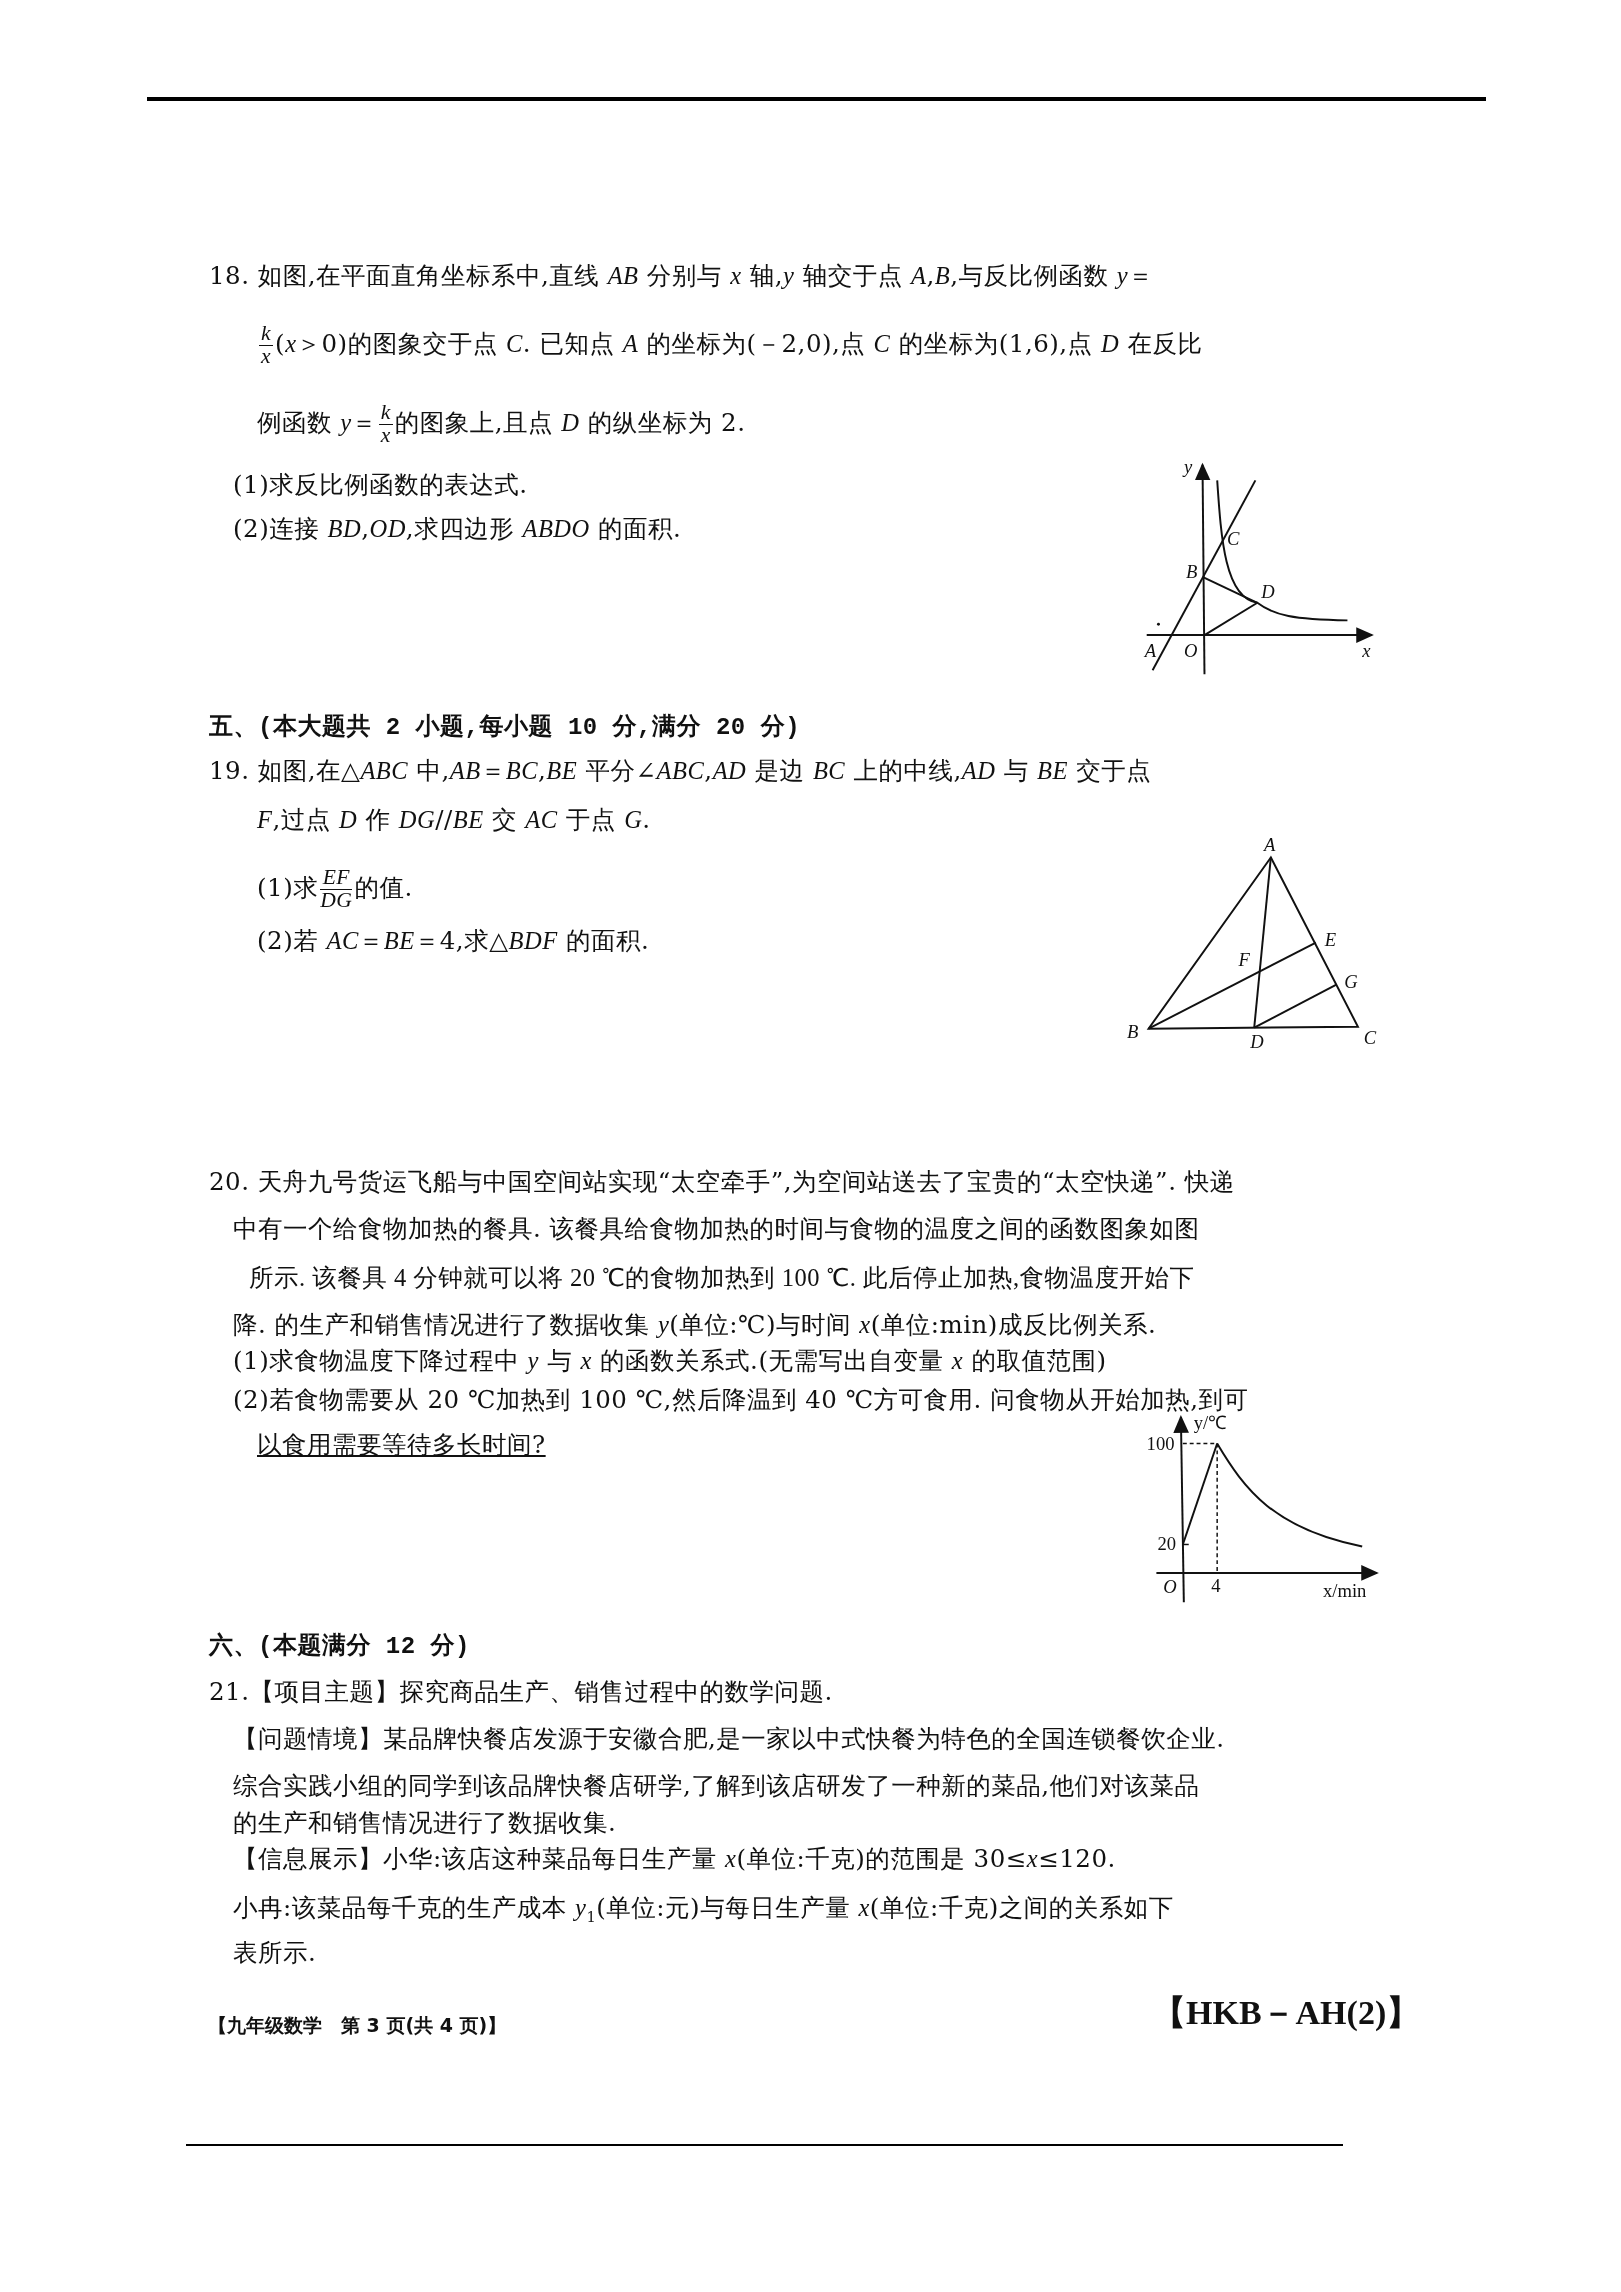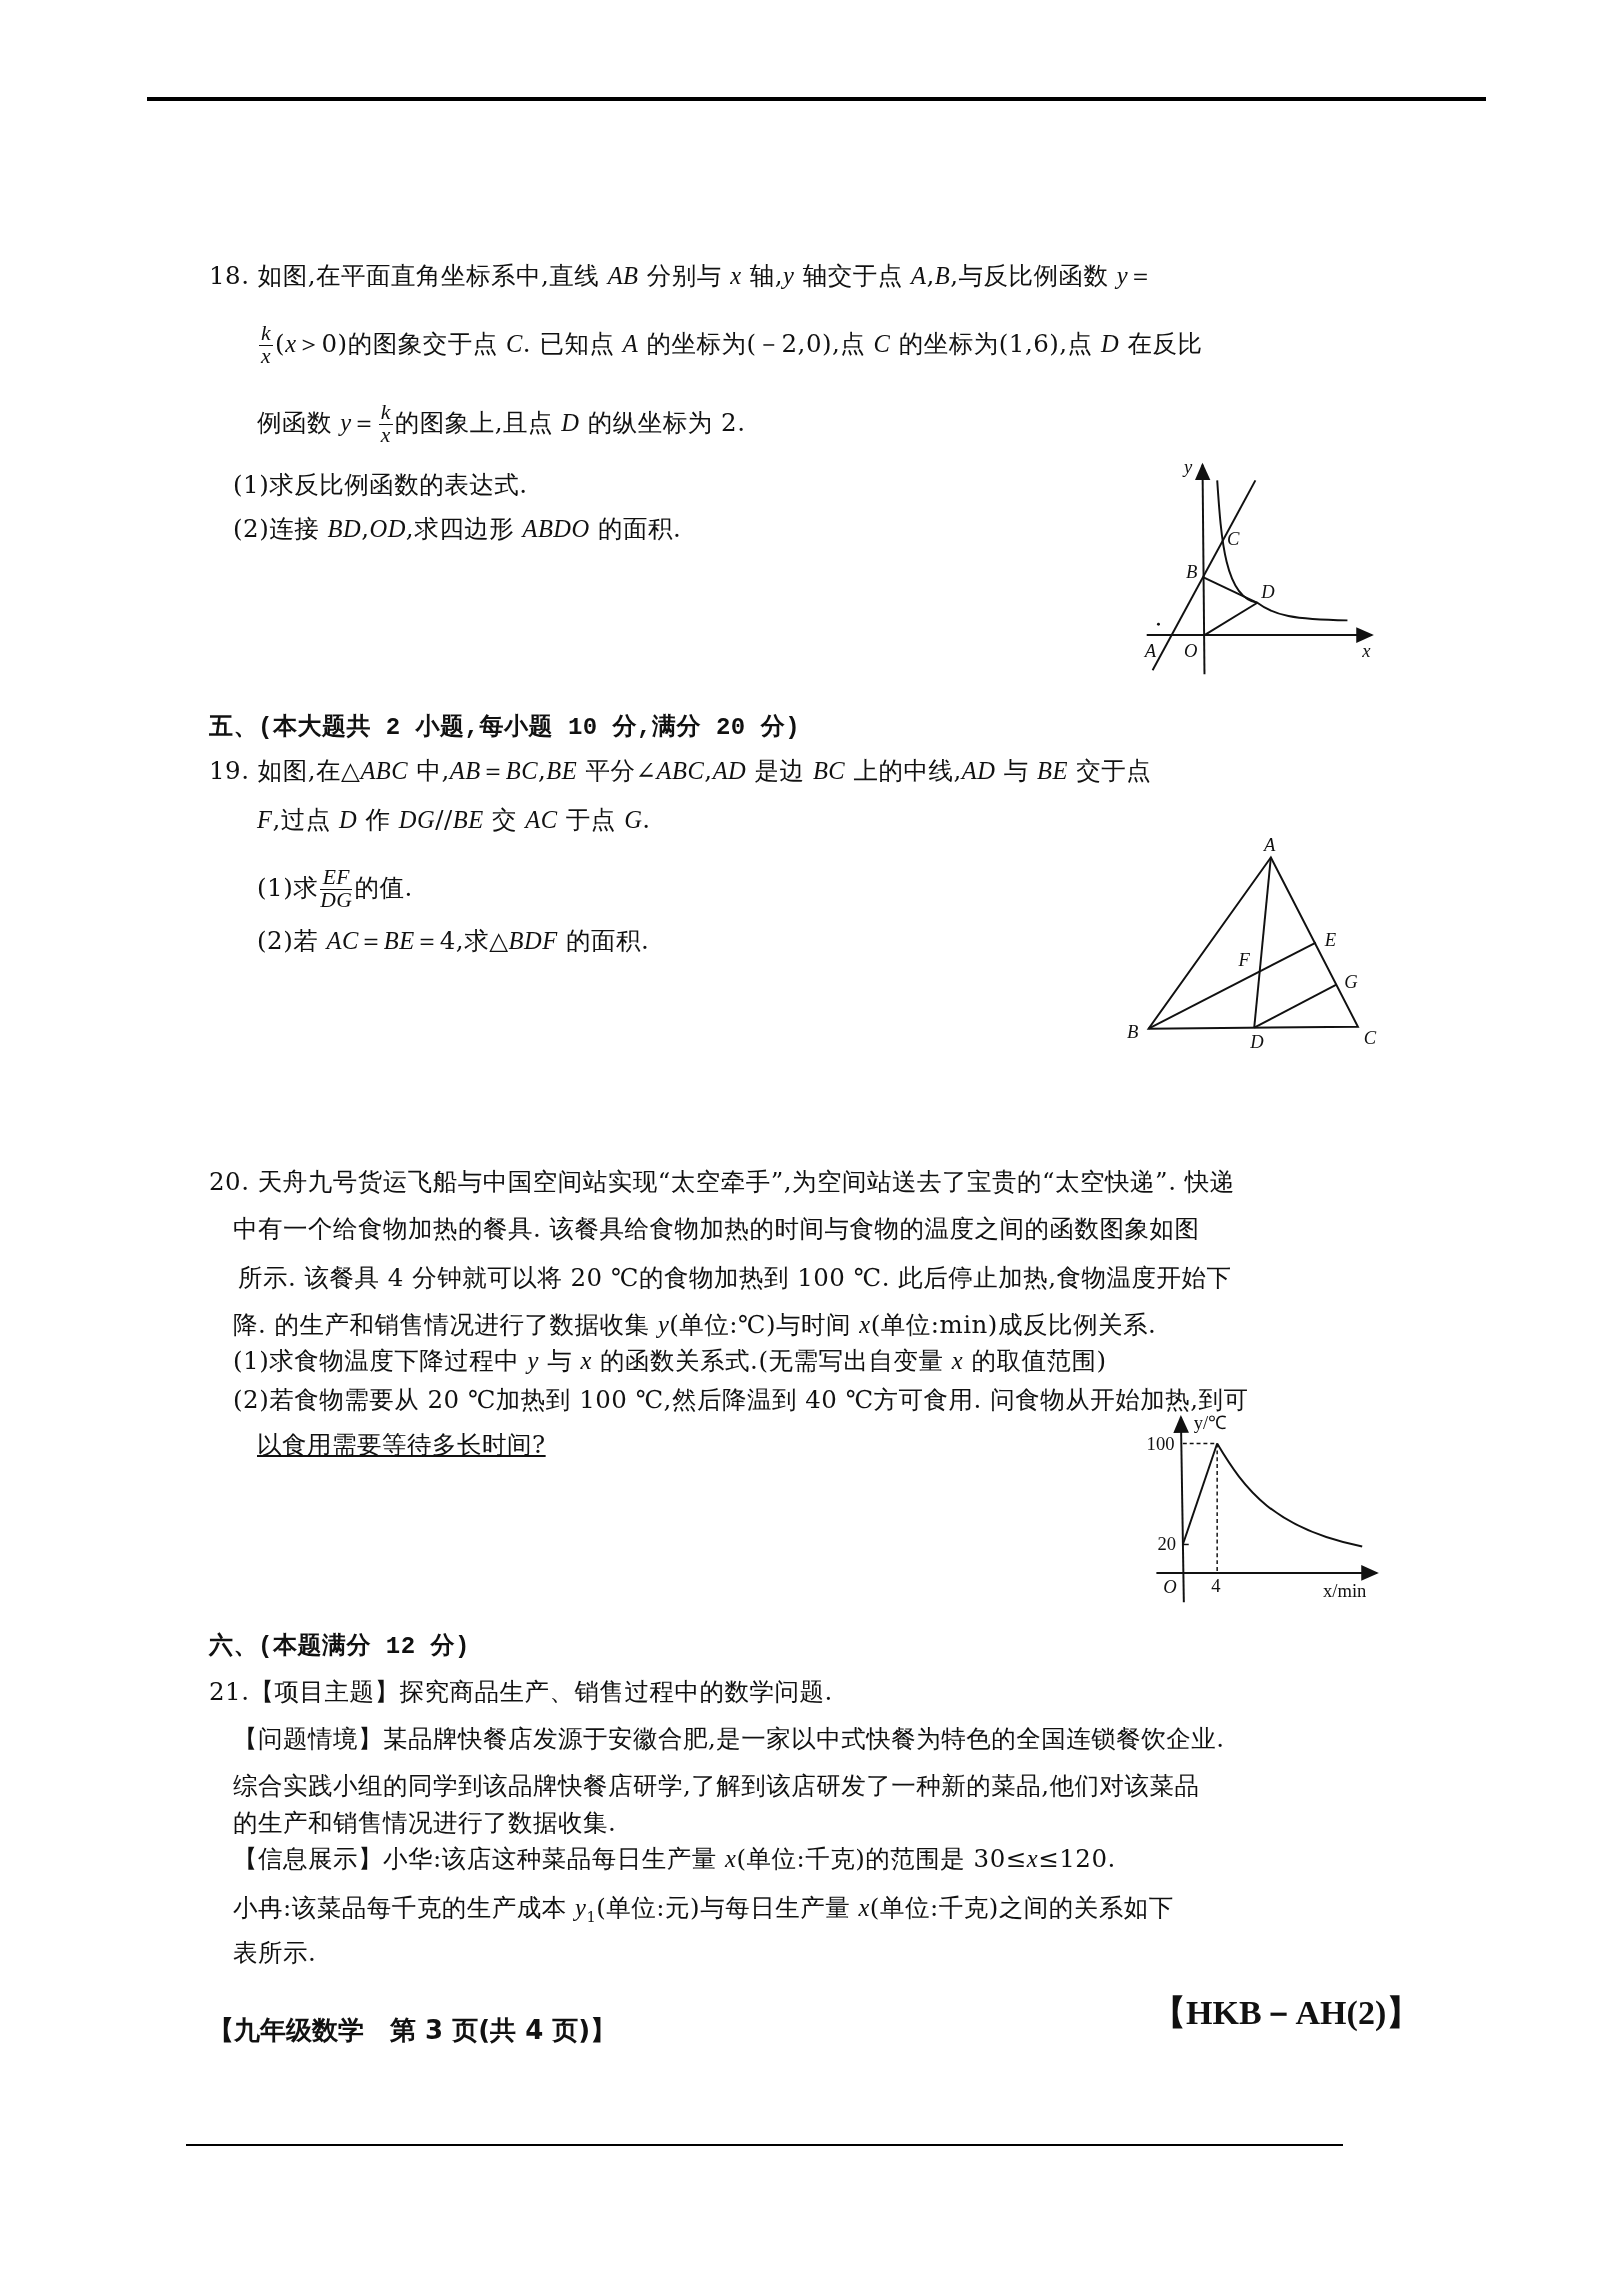--- a/index.html
+++ b/index.html
@@ -10,21 +10,21 @@
   .line { position:absolute; font-size:24.5px; line-height:31px; white-space:nowrap; letter-spacing:0.5px; }
   .sec { font-weight:bold; font-family:Liberation Mono, monospace; font-size:24px; }
   i, .m { font-style:italic; font-family:"Liberation Serif", serif; }
   .frac { display:inline-block; vertical-align:middle; text-align:center; font-style:italic;
           font-family:"Liberation Serif", serif; line-height:21.6px; margin:0 2px; }
   .frac .n { display:block; border-bottom:1.5px solid #111; padding:0 2px; font-size:21.6px; }
   .frac .d { display:block; font-size:21.6px; }
   .fig { position:absolute; }
   .fig svg text { font-family:"Liberation Serif", serif; font-style:italic; font-size:19px; fill:#111; }
   .fig svg text.up { font-style:normal; }
-  .footer-l { position:absolute; left:208px; top:2013px; font-size:26px; font-weight:bold;
+  .footer-l { position:absolute; left:208px; top:2013px; font-size:19px; font-weight:bold;
               font-family:"DejaVu Sans", "Liberation Sans", sans-serif; }
   .footer-r { position:absolute; left:1152px; top:1990px; font-size:34px; font-weight:bold;
               font-family:"Liberation Serif", serif; }
 </style>
 </head>
 <body>
 
 <div class="rule-top"></div>
 
 <div>
@@ -102,21 +102,21 @@
       <text x="212" y="115">E</text>
       <text x="124" y="136">F</text>
       <text x="232" y="158">G</text>
     </svg>
   </div>
 </div>
 
 <div>
   <div class="line" style="left:209px;top:1166px;">20. 天舟九号货运飞船与中国空间站实现“太空牵手”,为空间站送去了宝贵的“太空快递”. 快递</div>
   <div class="line" style="left:233px;top:1213px;">中有一个给食物加热的餐具. 该餐具给食物加热的时间与食物的温度之间的函数图象如图</div>
-  <div class="line" style="left:238px;top:1262px;">所示. 该餐具 4 分钟就可以将 20 ℃的食物加热到 100 ℃. 此后停止加热,食物温度开始下</div>
+  <div class="line" style="left:249px;top:1262px;font-family:Liberation Serif, serif;">所示. 该餐具 4 分钟就可以将 20 ℃的食物加热到 100 ℃. 此后停止加热,食物温度开始下</div>
   <div class="line" style="left:233px;top:1309px;">
     <span>降. 的生产和销售情况进行了数据收集 </span><i>y</i><span>(单位:℃)与时间 </span><i>x</i><span>(单位:min)成反比例关系.</span>
   </div>
   <div class="line" style="left:233px;top:1345px;">
     <span>(1)求食物温度下降过程中 </span><i>y</i><span> 与 </span><i>x</i><span> 的函数关系式.(无需写出自变量 </span><i>x</i><span> 的取值范围)</span>
   </div>
   <div class="line" style="left:233px;top:1384px;">(2)若食物需要从 20 ℃加热到 100 ℃,然后降温到 40 ℃方可食用. 问食物从开始加热,到可</div>
   <div class="line" style="left:257px;top:1429px;text-decoration:underline;">以食用需要等待多长时间?</div>
 
   <div class="fig" style="left:1127px;top:1411px;width:294px;height:216px;">

